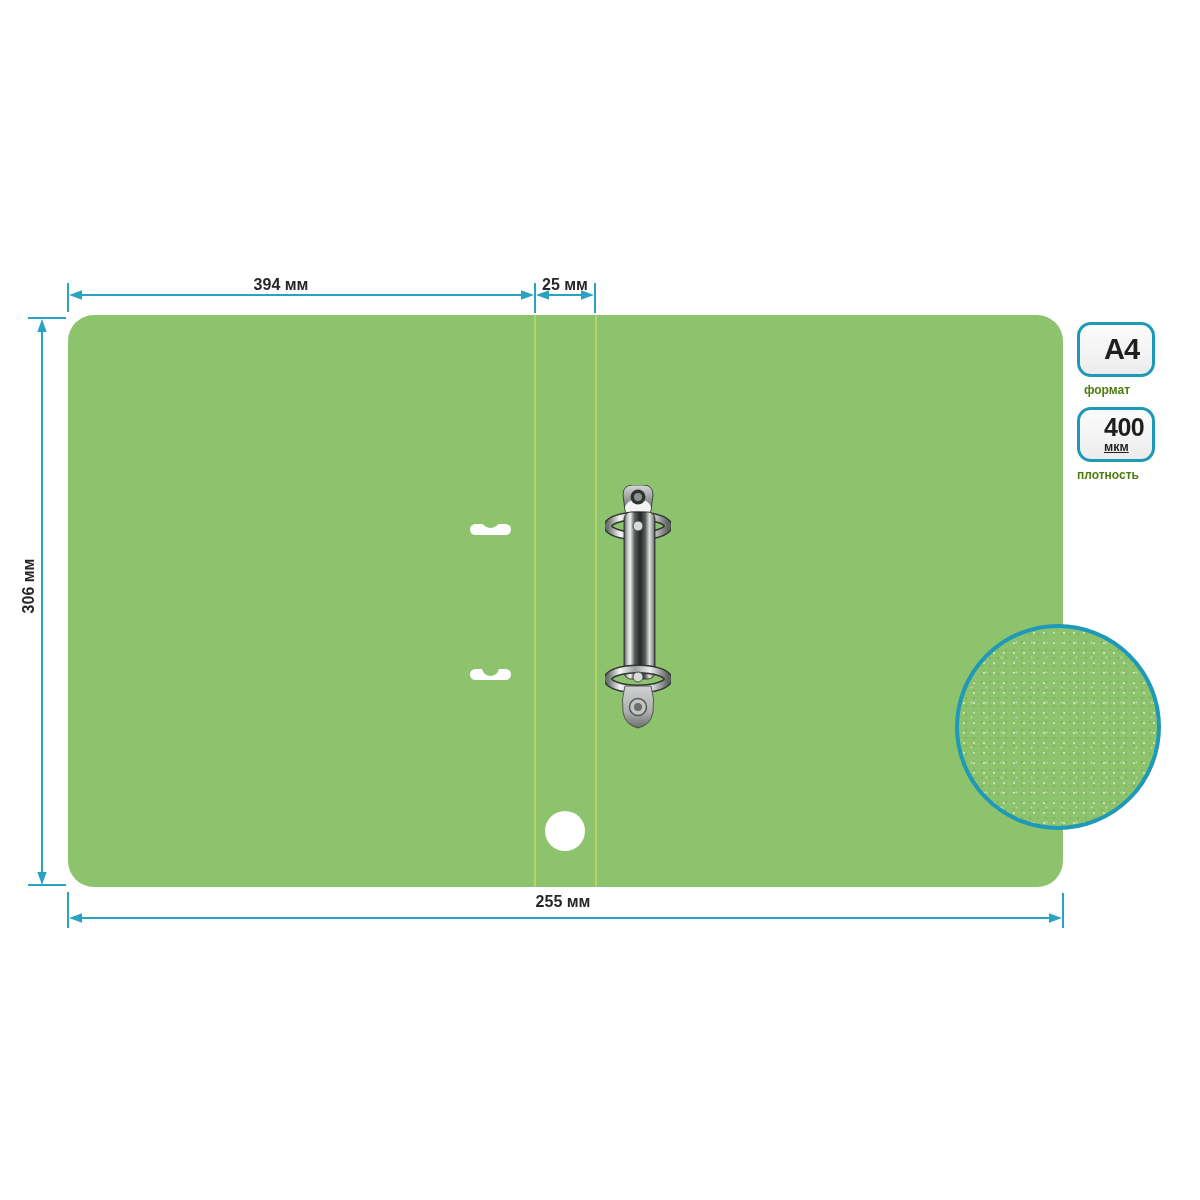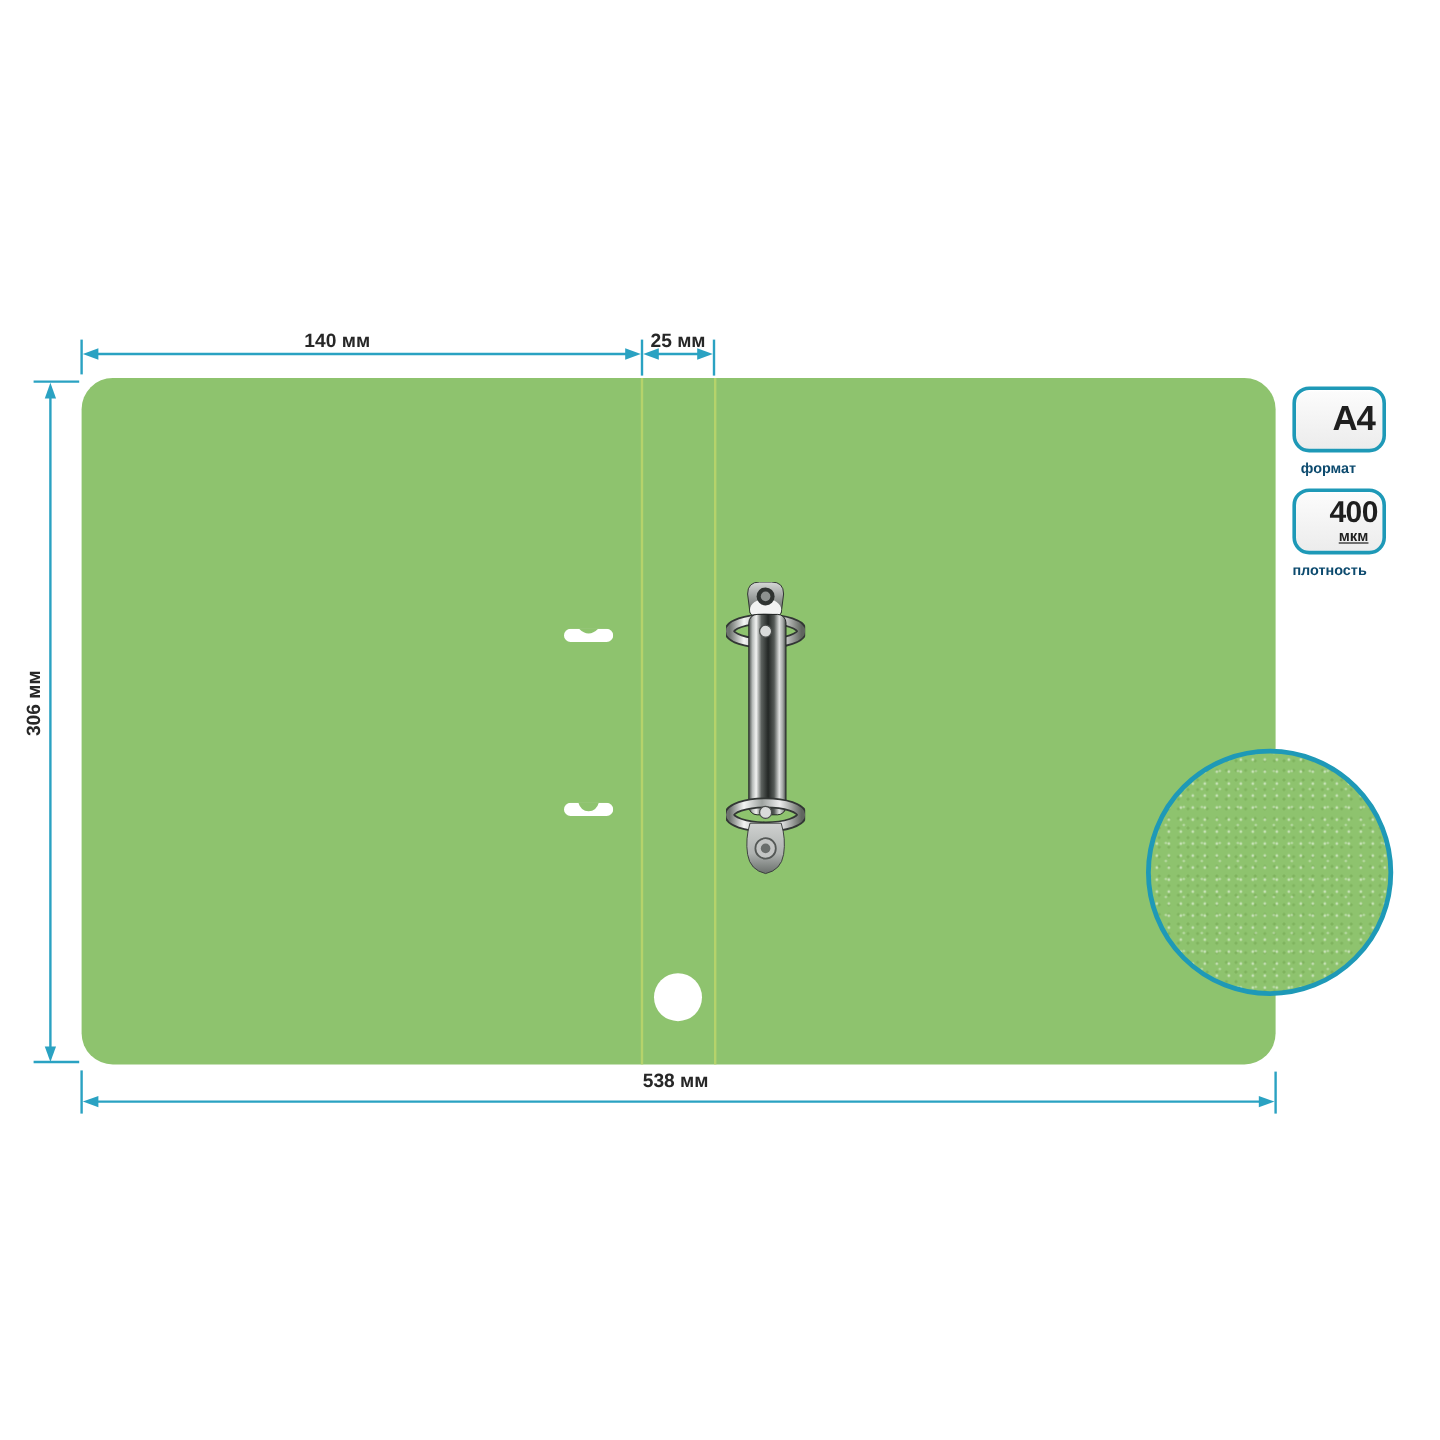--- a/index.html
+++ b/index.html
@@ -45,28 +45,28 @@
   }
   .dim-label.vertical{transform:translate(-50%,-50%) rotate(-90deg);}
   
   .spec-badge{position:absolute;width:60px;text-align:center;z-index:6;}
   .spec-badge.format{left:1077px;top:322px;}
   .spec-badge.density{left:1077px;top:407px;}
   .badge-box{
     width:78px;height:55px;box-sizing:border-box;margin:0 auto;
     border:3px solid #1E99B7;border-radius:14px;
     background:linear-gradient(180deg,#fcfcfc 0%,#ececec 100%);
-    display:flex;flex-direction:column;align-items:center;justify-content:center;
+    display:flex;flex-direction:column;align-items:flex-start;justify-content:center;
     box-shadow:inset 0 1px 1px rgba(255,255,255,0.9);
     padding-left:24px;
   }
   .badge-value{font-weight:bold;font-size:29px;line-height:1;color:#1f1f1f;letter-spacing:-1px;}
   .badge-value.small{font-size:25px;letter-spacing:-0.5px;}
   .badge-unit{font-weight:bold;font-size:12.5px;line-height:1;color:#1f1f1f;margin-top:1px;text-decoration:underline;}
-  .badge-caption{margin-top:6px;font-size:12px;font-weight:bold;color:#0c4a6e;}
+  .badge-caption{margin-top:6px;font-size:12px;font-weight:bold;color:#4d7c0f;}
 </style>
 </head>
 <body>
 
 <div class="stage">
 
   <div class="binder-body"></div>
   <div class="fold-line l"></div>
   <div class="fold-line r"></div>
 
@@ -154,24 +154,24 @@
       <path d="M534 295 L521 290.3 L521 299.7 Z"></path>
       <path d="M536 295 L549 290.3 L549 299.7 Z"></path>
       <path d="M594 295 L581 290.3 L581 299.7 Z"></path>
       <path d="M42 319 L37.3 332 L46.7 332 Z"></path>
       <path d="M42 885 L37.3 872 L46.7 872 Z"></path>
       <path d="M69 918 L82 913.3 L82 922.7 Z"></path>
       <path d="M1062 918 L1049 913.3 L1049 922.7 Z"></path>
     </g>
   </svg>
 
-  <div class="dim-label" style="left:281px;top:285px">140 мм</div>
+  <div class="dim-label" style="left:281px;top:285px">394 мм</div>
   <div class="dim-label" style="left:565px;top:285px">25 мм</div>
   <div class="dim-label vertical" style="left:29px;top:586px">306 мм</div>
-  <div class="dim-label" style="left:563px;top:902px">538 мм</div>
+  <div class="dim-label" style="left:563px;top:902px">255 мм</div>
 
   <div class="spec-badge format">
     <div class="badge-box">
       <span class="badge-value">A4</span>
     </div>
     <div class="badge-caption">формат</div>
   </div>
   <div class="spec-badge density">
     <div class="badge-box">
       <span class="badge-value small">400</span>

